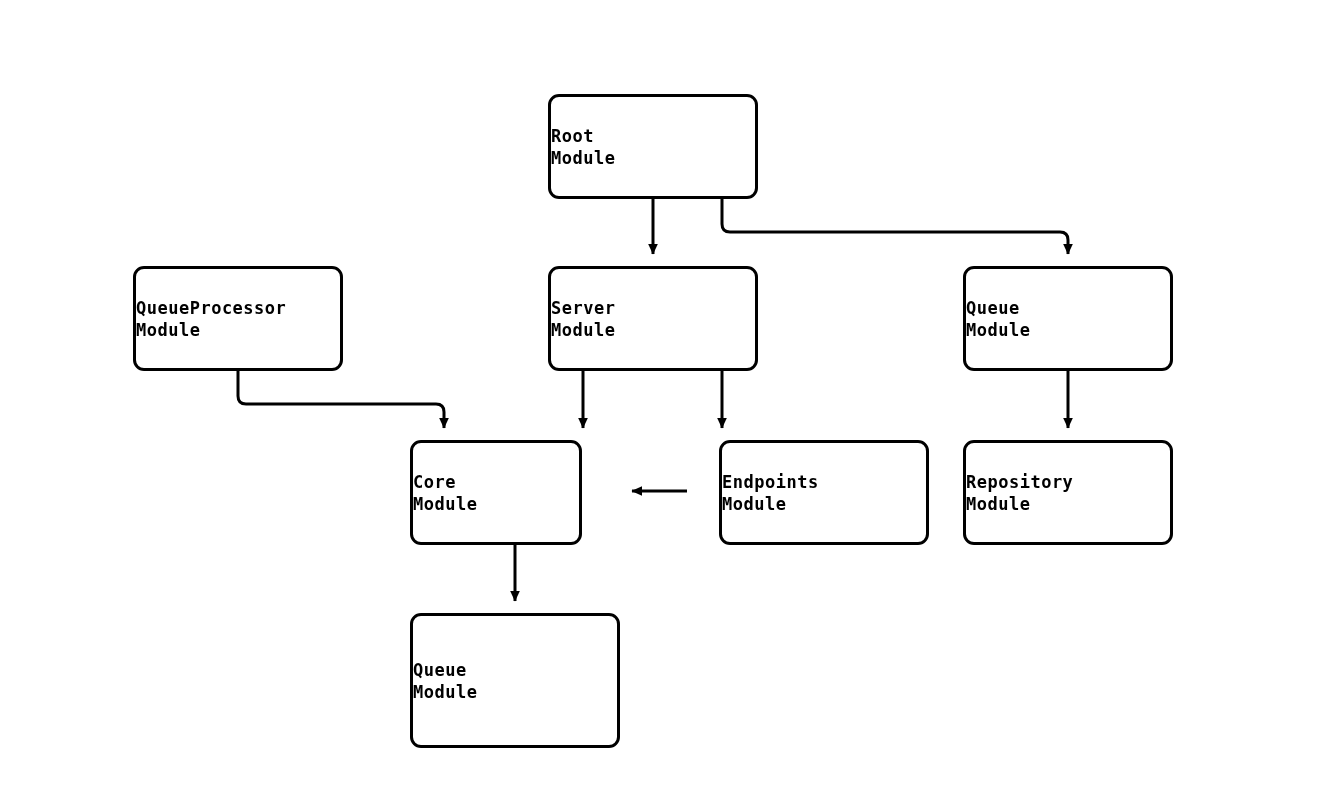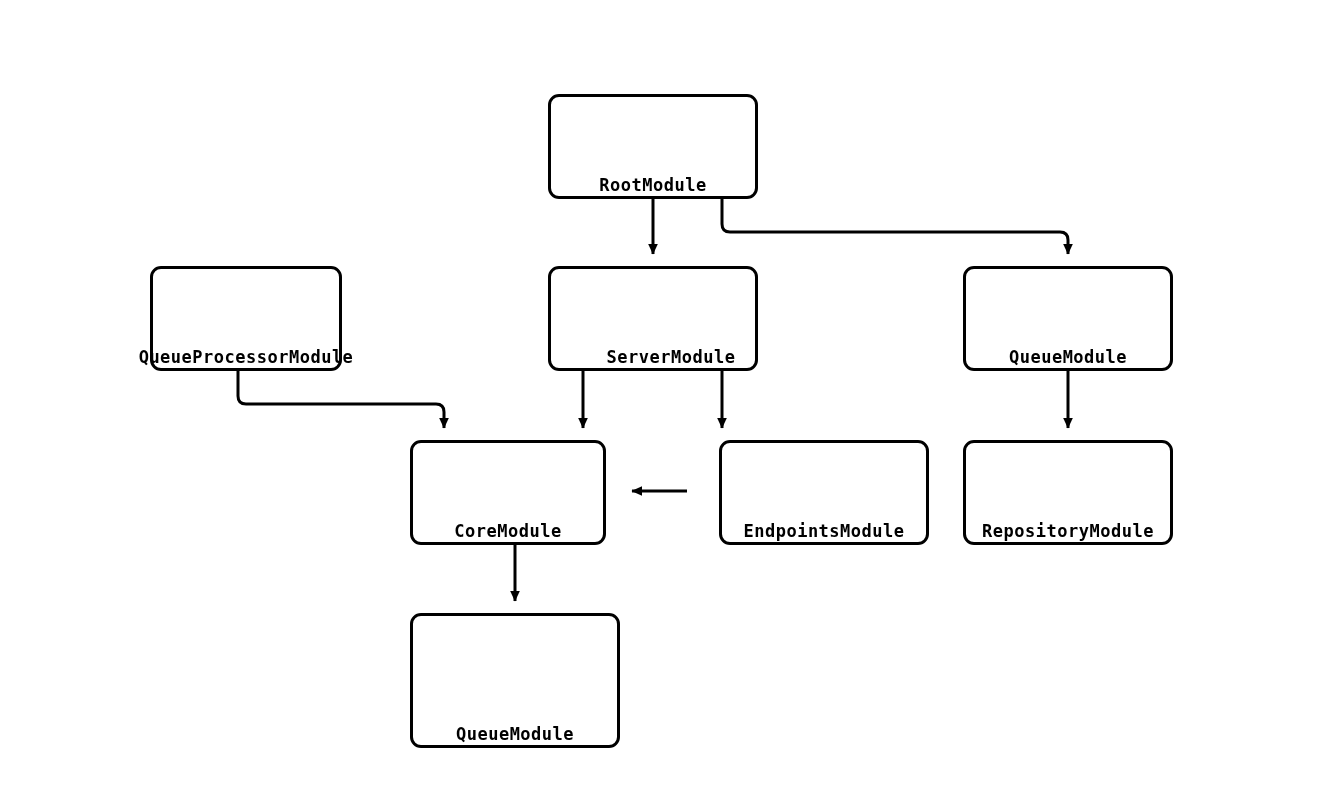--- a/index.html
+++ b/index.html
@@ -22,22 +22,22 @@
     width: 1337px;
     height: 809px;
   }
   .node {
     position: absolute;
     box-sizing: border-box;
     border: 3px solid #000000;
     border-radius: 11px;
     background: #ffffff;
     display: flex;
-    flex-direction: row;
-    align-items: flex-end;
+    flex-direction: column;
+    align-items: flex-start;
     justify-content: center;
     z-index: 2;
   }
   .node-line {
     font-family: "DejaVu Sans Mono", monospace;
     font-size: 17px;
     font-weight: bold;
     color: #000000;
     line-height: 22px;
     letter-spacing: 0.5px;
@@ -72,36 +72,36 @@
     <path d="M 1068,371 L 1068,428" fill="none" stroke="#000000" stroke-width="3" marker-end="url(#ah)"></path>
 
     <path d="M 515,545 L 515,601" fill="none" stroke="#000000" stroke-width="3" marker-end="url(#ah)"></path>
   </svg>
 
   <div class="node" id="node-root" style="left: 548px; top: 94px; width: 210px; height: 105px;">
     <div class="node-line">Root</div>
     <div class="node-line">Module</div>
   </div>
 
-  <div class="node" id="node-queueprocessor" style="left: 150px; top: 266px; width: 192px; height: 105px;">
+  <div class="node" id="node-queueprocessor" style="left: 133px; top: 266px; width: 210px; height: 105px;">
     <div class="node-line">QueueProcessor</div>
     <div class="node-line">Module</div>
   </div>
 
-  <div class="node" id="node-server" style="left: 548px; top: 266px; width: 210px; height: 105px; padding-left: 36px;">
+  <div class="node" id="node-server" style="left: 548px; top: 266px; width: 210px; height: 105px;">
     <div class="node-line">Server</div>
     <div class="node-line">Module</div>
   </div>
 
   <div class="node" id="node-global" style="left: 963px; top: 266px; width: 210px; height: 105px;">
     <div class="node-line">Queue</div>
     <div class="node-line">Module</div>
   </div>
 
-  <div class="node" id="node-core" style="left: 410px; top: 440px; width: 196px; height: 105px;">
+  <div class="node" id="node-core" style="left: 410px; top: 440px; width: 172px; height: 105px;">
     <div class="node-line">Core</div>
     <div class="node-line">Module</div>
   </div>
 
   <div class="node" id="node-endpoints" style="left: 687px; top: 440px; width: 210px; height: 105px; margin-left: 32px;">
     <div class="node-line">Endpoints</div>
     <div class="node-line">Module</div>
   </div>
 
   <div class="node" id="node-repository" style="left: 963px; top: 440px; width: 210px; height: 105px;">

